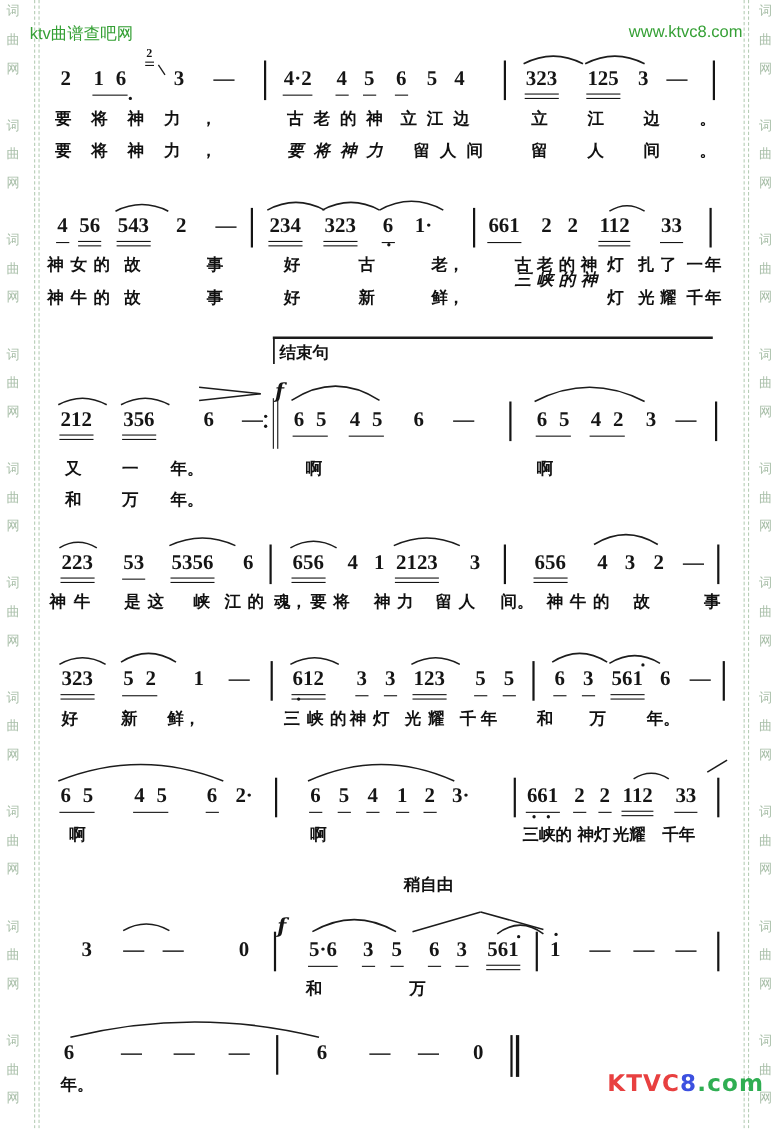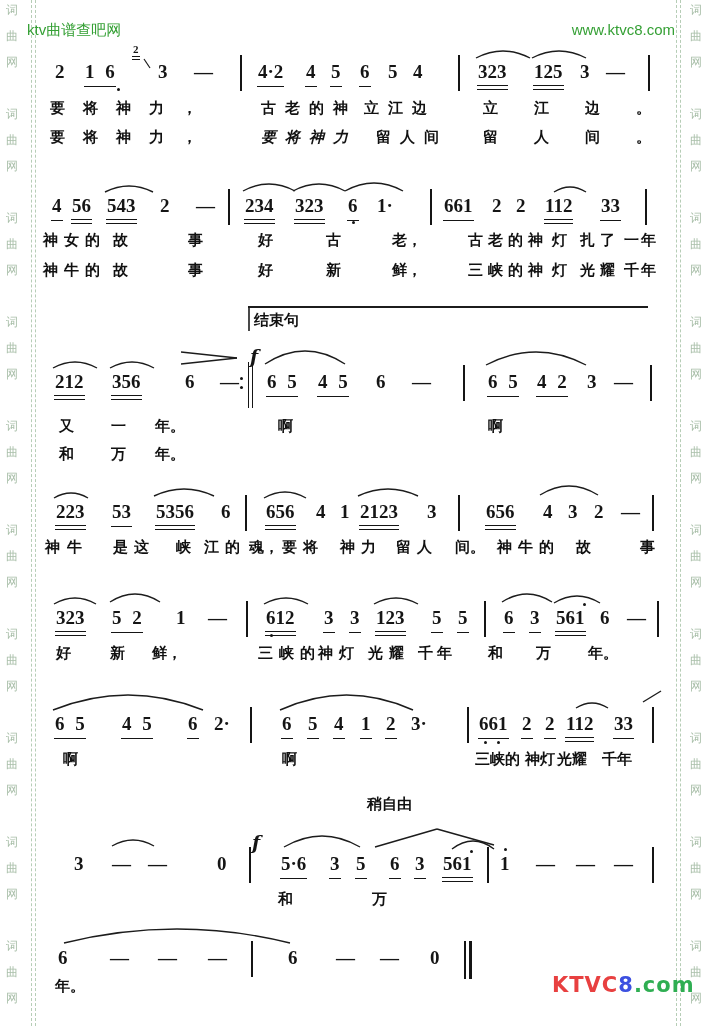--- a/index.html
+++ b/index.html
@@ -206,21 +206,21 @@
       <div class="lyric" style="left: 468px; top: 233px; letter-spacing: 5px;">古老的神</div>
       <div class="lyric" style="left: 552px; top: 233px;">灯</div>
       <div class="lyric" style="left: 580px; top: 233px; letter-spacing: 5px;">扎了</div>
       <div class="lyric" style="left: 624px; top: 233px; letter-spacing: 2px;">一年</div>
       <div class="lyric" style="left: 43px; top: 263px; letter-spacing: 6px;">神牛的</div>
       <div class="lyric" style="left: 113px; top: 263px;">故</div>
       <div class="lyric" style="left: 188px; top: 263px;">事</div>
       <div class="lyric" style="left: 258px; top: 263px;">好</div>
       <div class="lyric" style="left: 326px; top: 263px;">新</div>
       <div class="lyric" style="left: 392px; top: 263px;">鲜，</div>
-      <div class="lyric" style="left: 468px; top: 263px; letter-spacing: 5px;">三峡的神</div>
+      <div class="lyric" style="left: 468px; top: 247px; letter-spacing: 5px; font-style: italic;">三峡的神</div>
       <div class="lyric" style="left: 552px; top: 263px;">灯</div>
       <div class="lyric" style="left: 580px; top: 263px; letter-spacing: 5px;">光耀</div>
       <div class="lyric" style="left: 624px; top: 263px; letter-spacing: 2px;">千年</div>
       <div class="note u2" style="left: 55px; top: 372px;">212</div>
       <div class="note u2" style="left: 112px; top: 372px;">356</div>
       <div class="note" style="left: 185px; top: 372px;">6</div>
       <div class="note" style="left: 220px; top: 372px;">—</div>
       <div class="rdots" style="left: 240px; top: 377px;"></div>
       <div class="dbar" style="left: 248px; top: 362px;"></div>
       <div class="note u1" style="left: 267px; top: 372px;">6 5</div>

